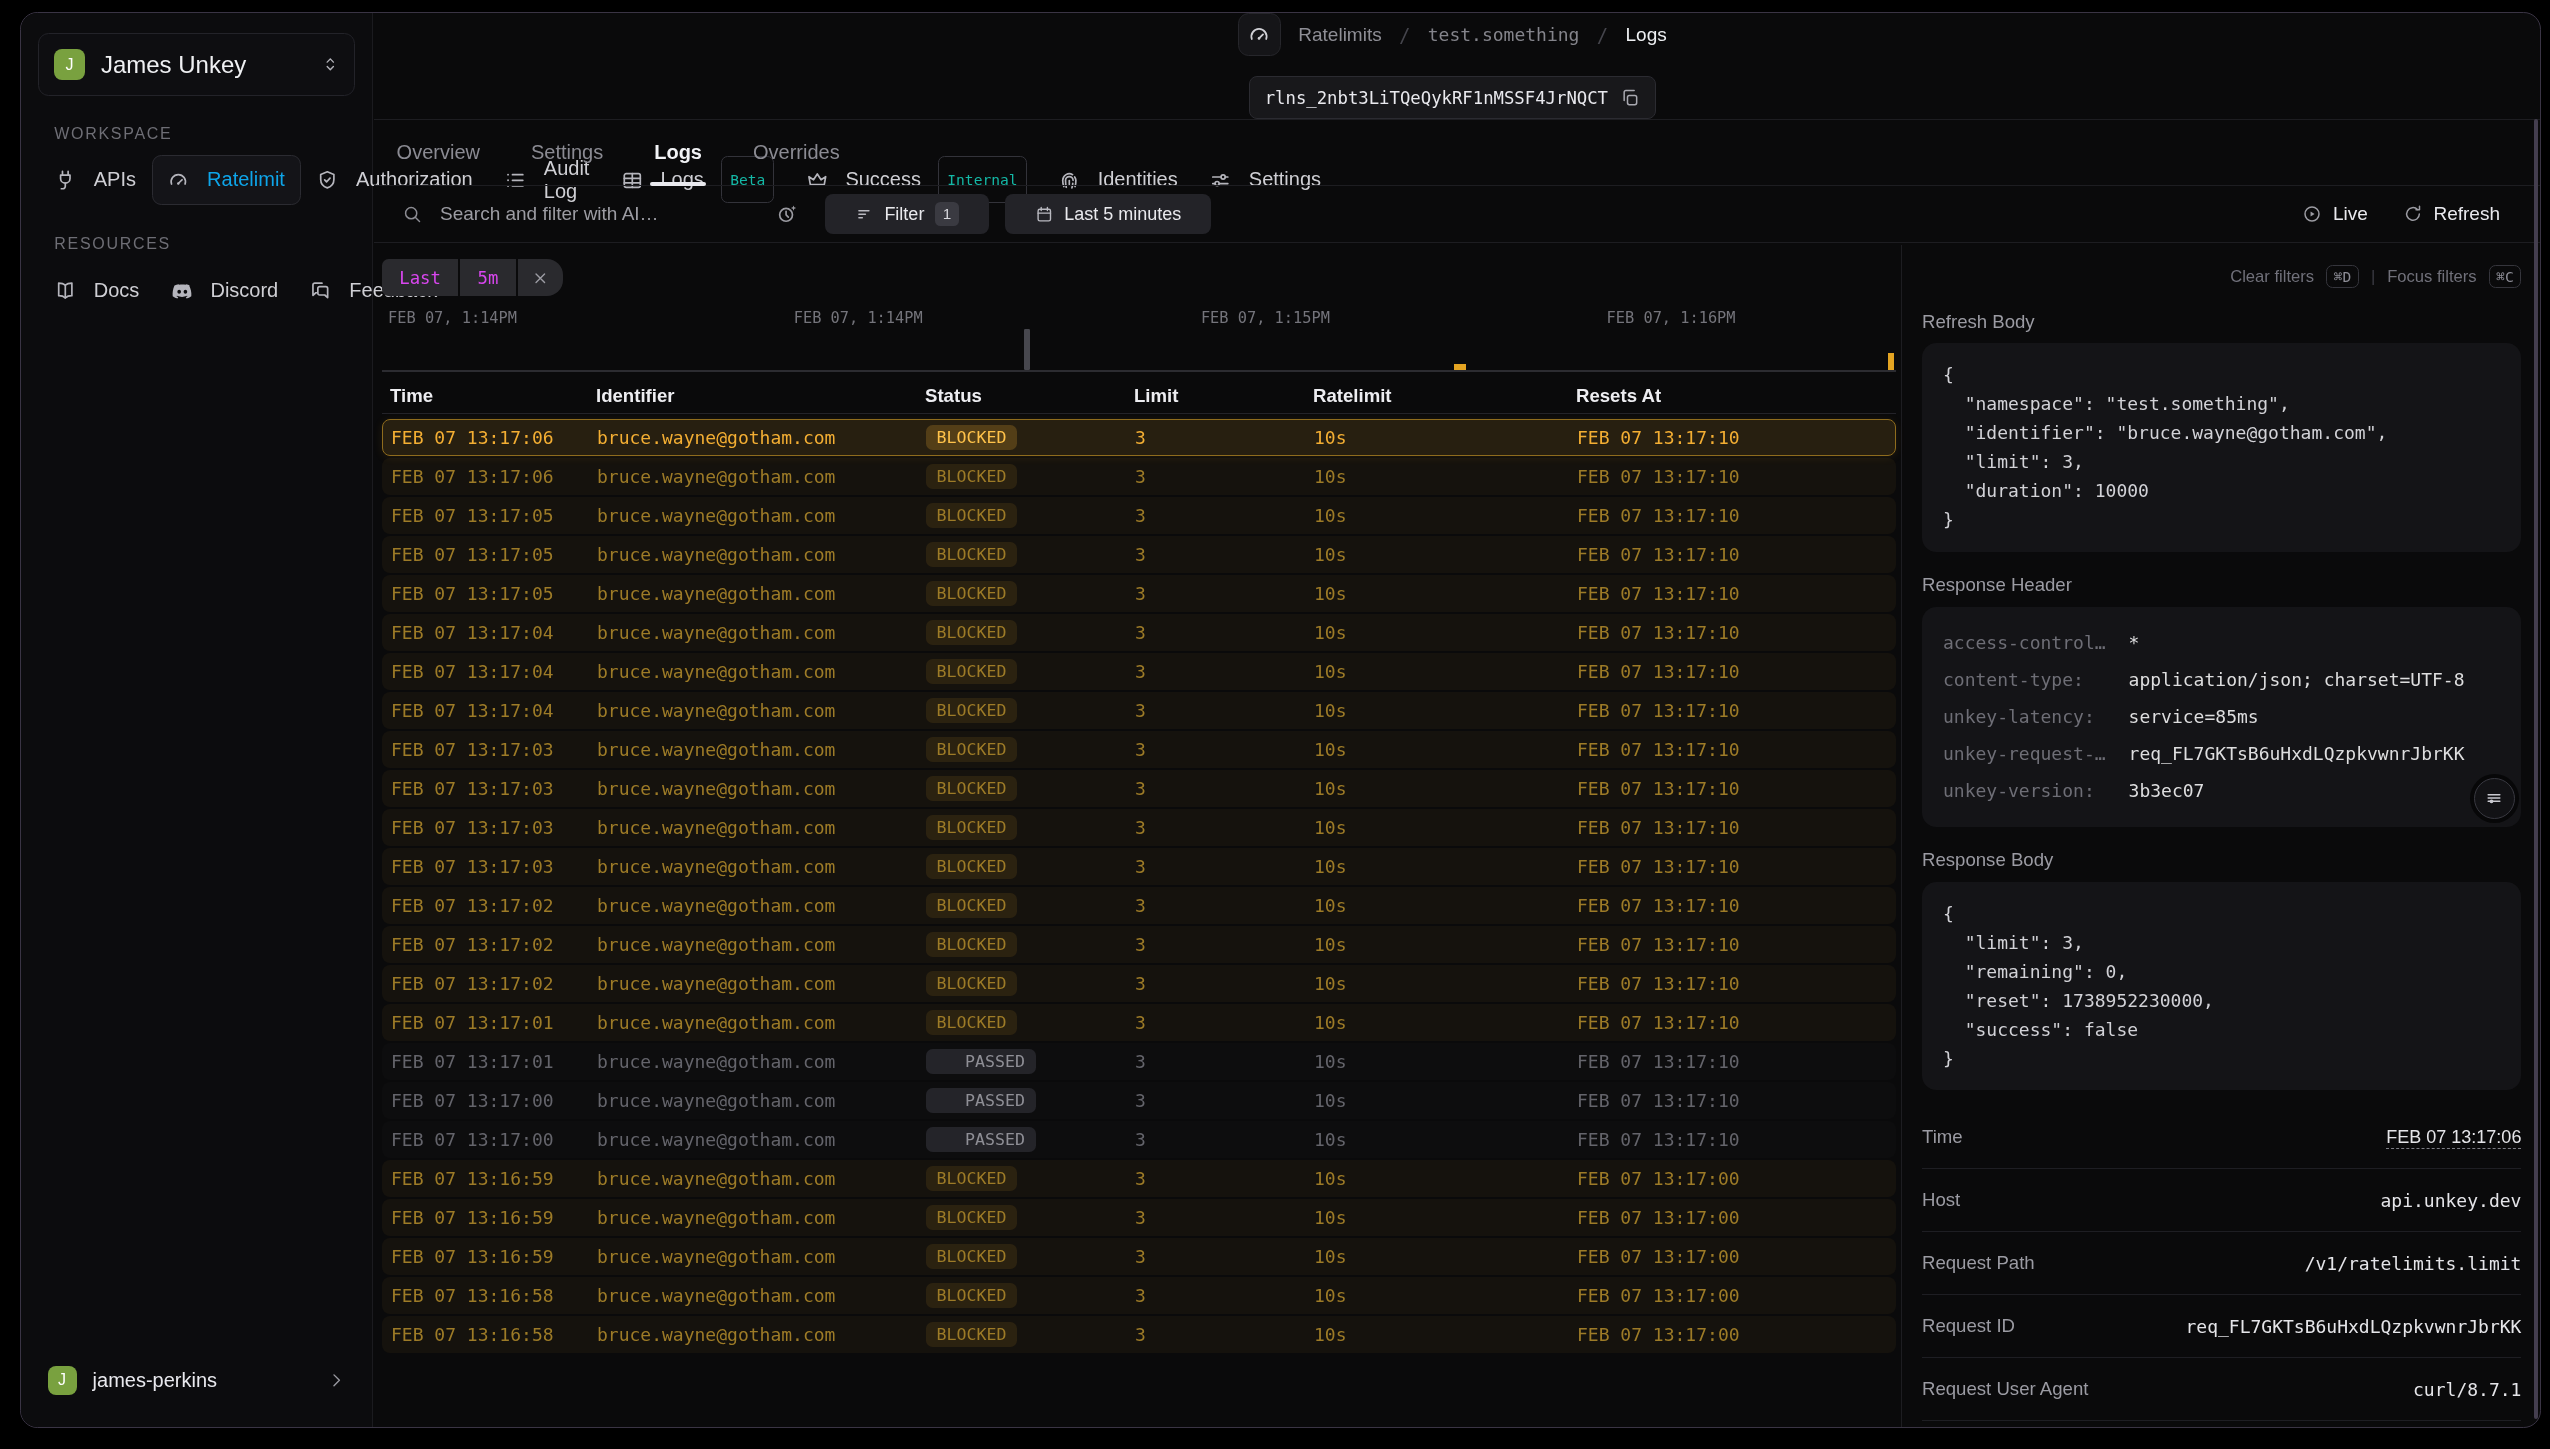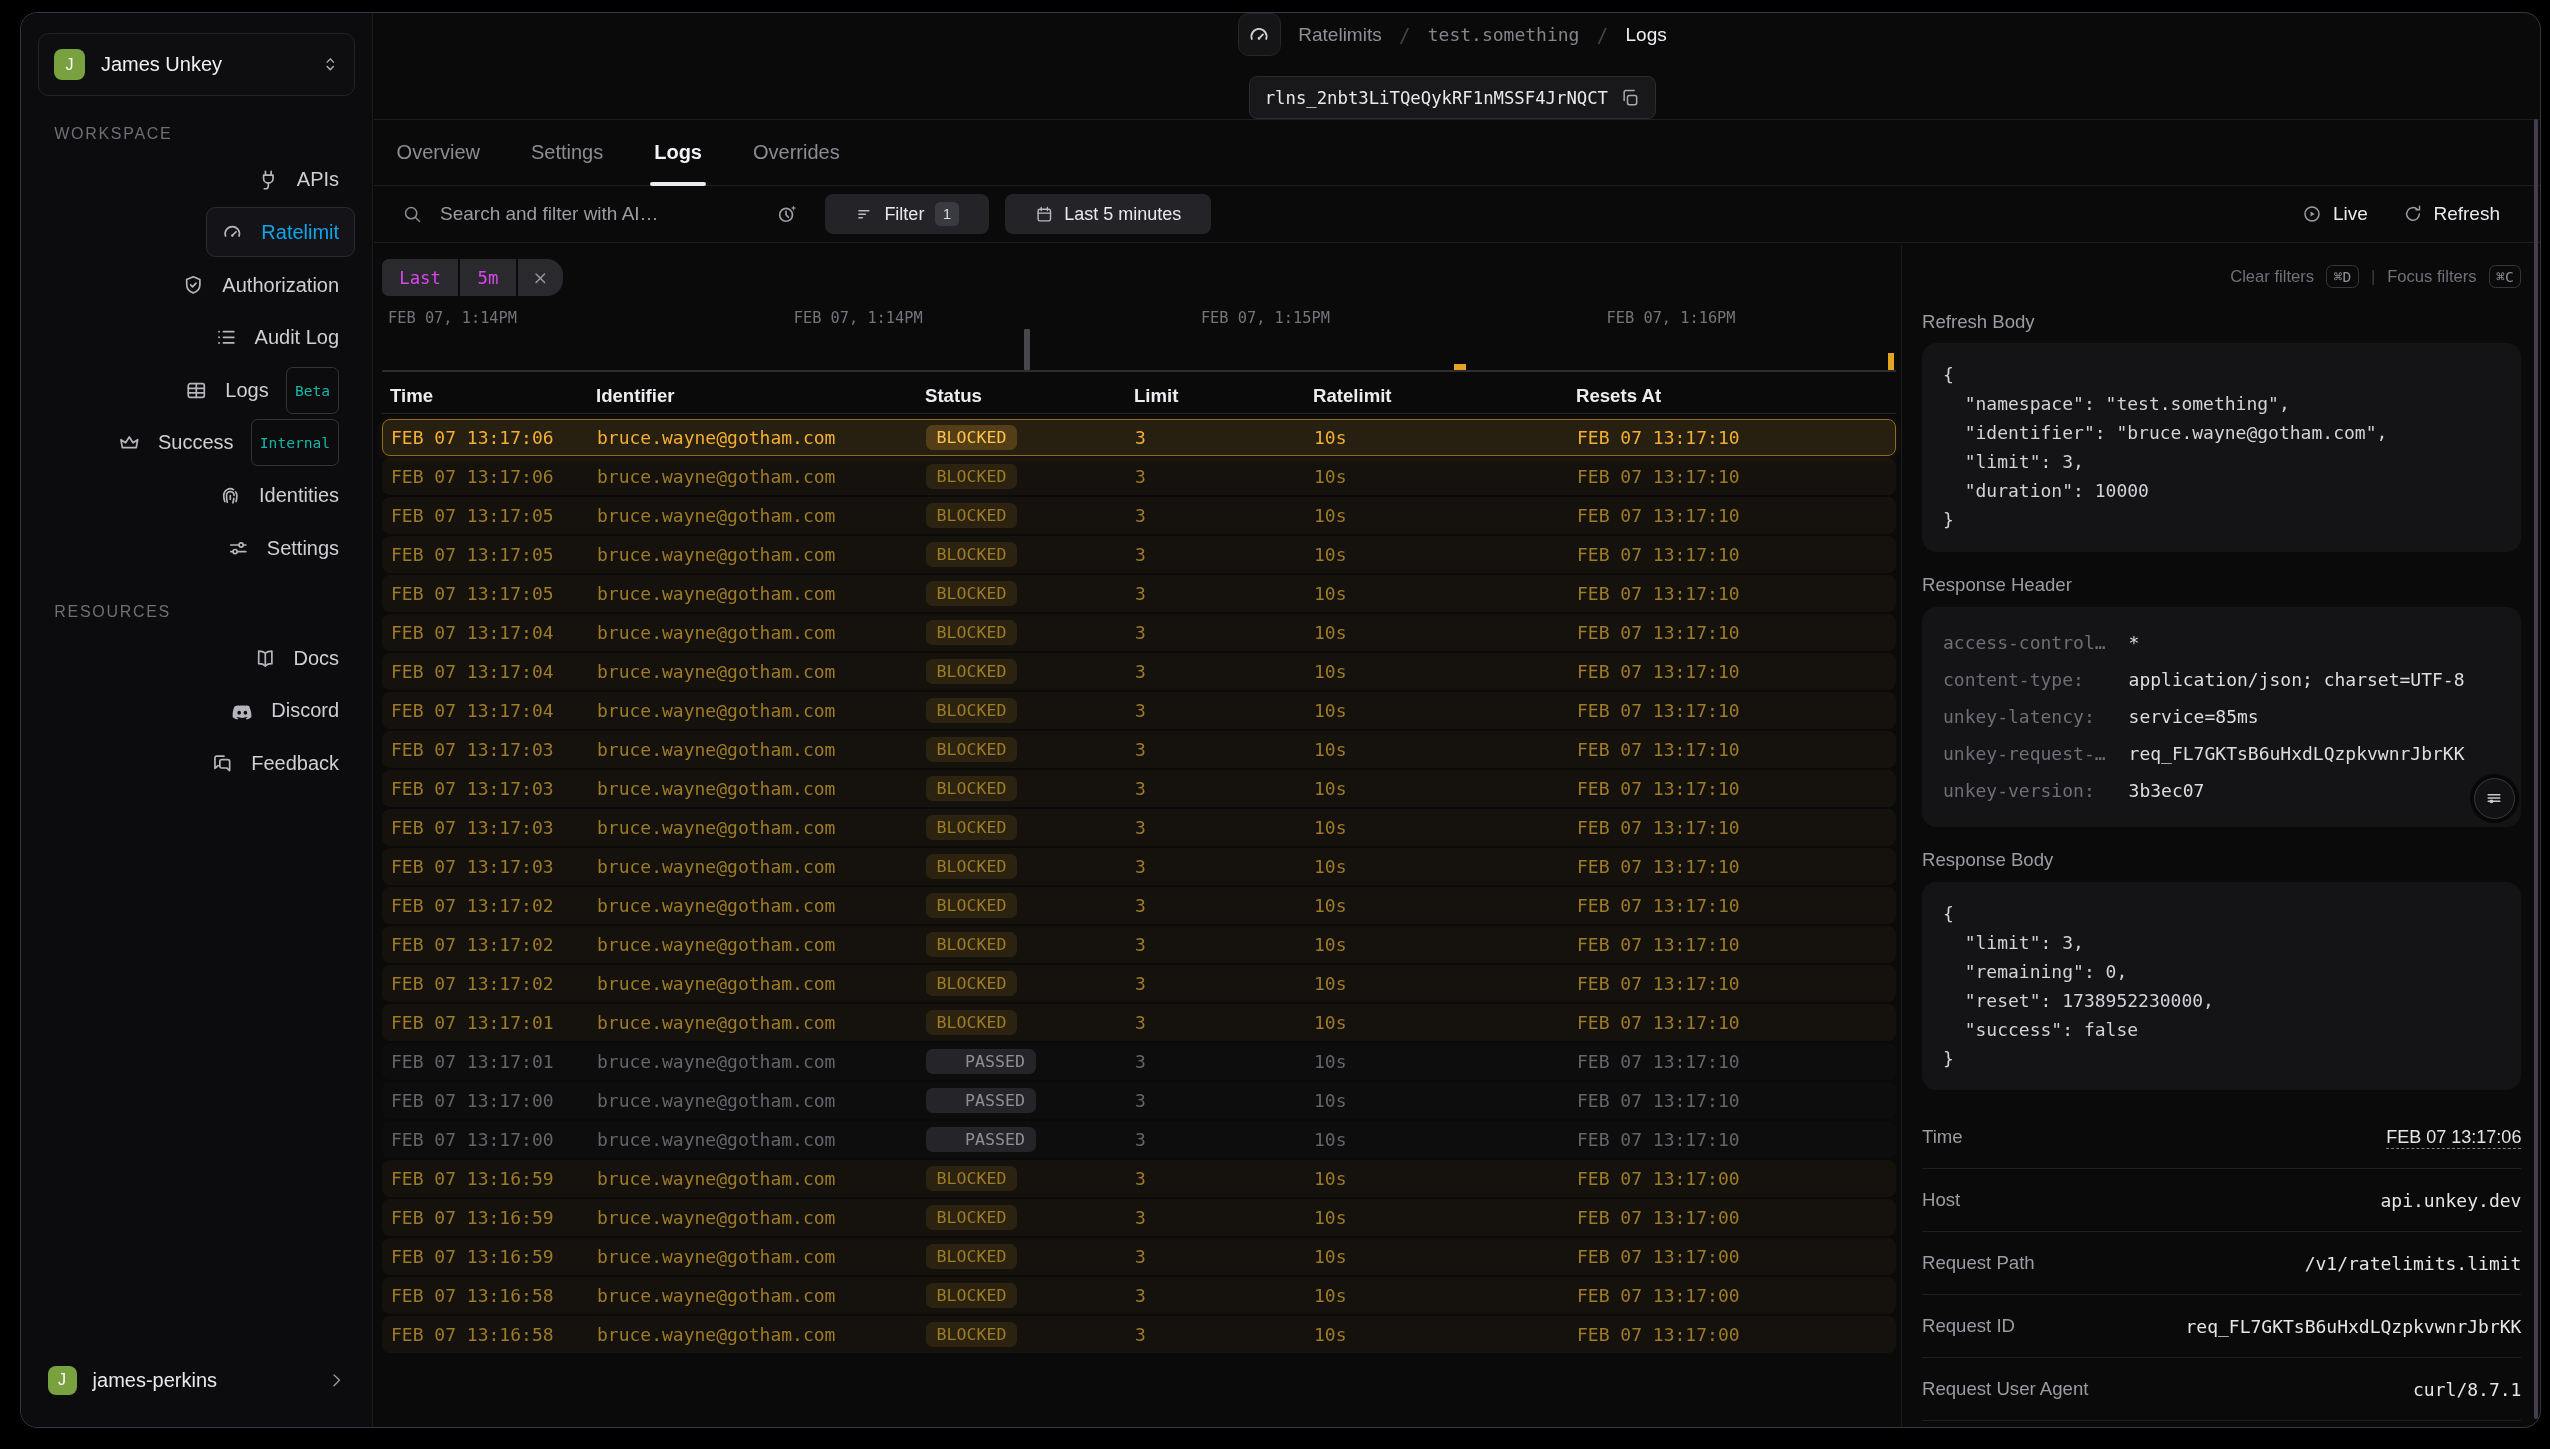--- a/index.html
+++ b/index.html
@@ -9,28 +9,28 @@
           border:1.3px solid #3a3444;border-radius:17.3px;overflow:hidden;box-sizing:border-box;}
   .scroll-thumb{position:absolute;right:2px;top:106px;bottom:8px;width:4px;background:#443e4f;border-radius:2.7px;z-index:50;}
 
   
   .sidebar{position:absolute;left:0;top:0;bottom:0;width:352px;background:#0c0c0e;border-right:1.3px solid #1b1b1f;
            box-sizing:border-box;display:flex;flex-direction:column;padding:20px 17.3px 24px 17.3px;}
   .account{display:flex;align-items:center;gap:16px;height:61px;border:1.3px solid #232329;background:#0e0e11;
            border-radius:10.6px;padding:0 14.6px;flex:none;}
   .avatar{width:31px;height:31px;border-radius:8px;display:grid;place-items:center;
           font-size:16px;color:#fff;flex:none;}
-  .account-name{font-size:20px;color:#eff0f3;flex:1;}
+  .account-name{font-size:24px;color:#eff0f3;flex:1;}
   .ic{display:inline-flex;flex:none;}
   .ic svg{width:100%;height:100%;}
   .ic-28{width:18.6px;height:18.6px;}
   .ic-30{width:20px;height:20px;}
   .ic-34{width:22.6px;height:22.6px;}
   .section-label{margin:29px 0 10.6px 16px;font-size:16px;letter-spacing:1.7px;color:#6e6e75;flex:none;}
-  .nav{display:flex;flex-direction:column;flex:none;align-items:flex-end;}
+  .nav{display:flex;flex-direction:row;flex:none;align-items:flex-end;}
   .nav-item{display:flex;align-items:center;gap:17.3px;height:48px;padding:0 14.6px;border-radius:9.3px;
             color:#cfcfd4;font-size:20px;margin:1.3px 0;border:1.3px solid transparent;}
   .nav-item .ic{color:#b5b5bc;}
   .nav-item.active{background:#141418;border-color:#2b2b31;color:#0ea5e9;}
   .pill{margin-left:auto;font-family:"DejaVu Sans Mono",monospace;font-size:14.6px;color:#14b8a6;
         border:1.3px solid #33333a;border-radius:6.6px;padding:14px 8px;}
   .user-row{margin-top:auto;display:flex;align-items:center;gap:16px;padding:0 9.3px;height:46px;flex:none;}
   .user-name{font-size:20px;color:#e9e9ee;flex:1;}
 
   

